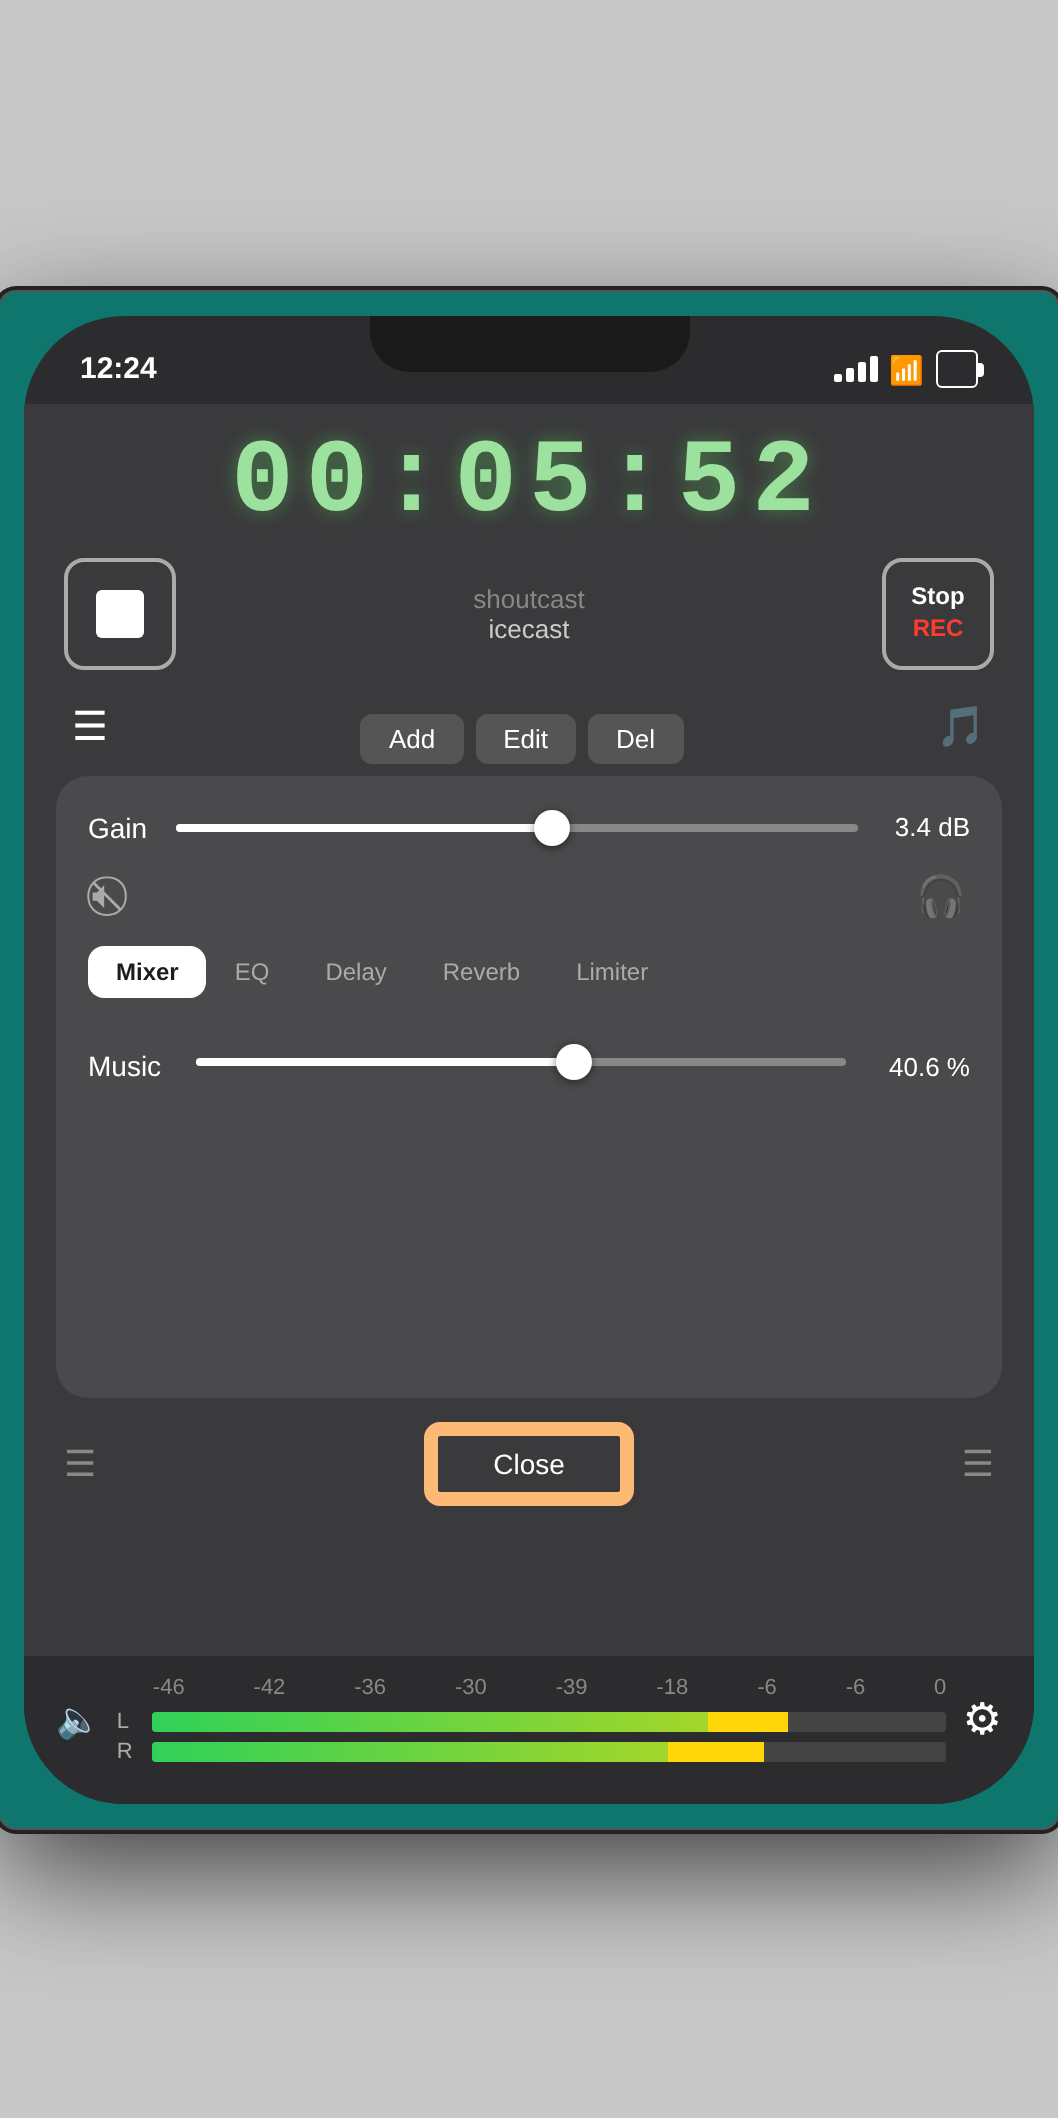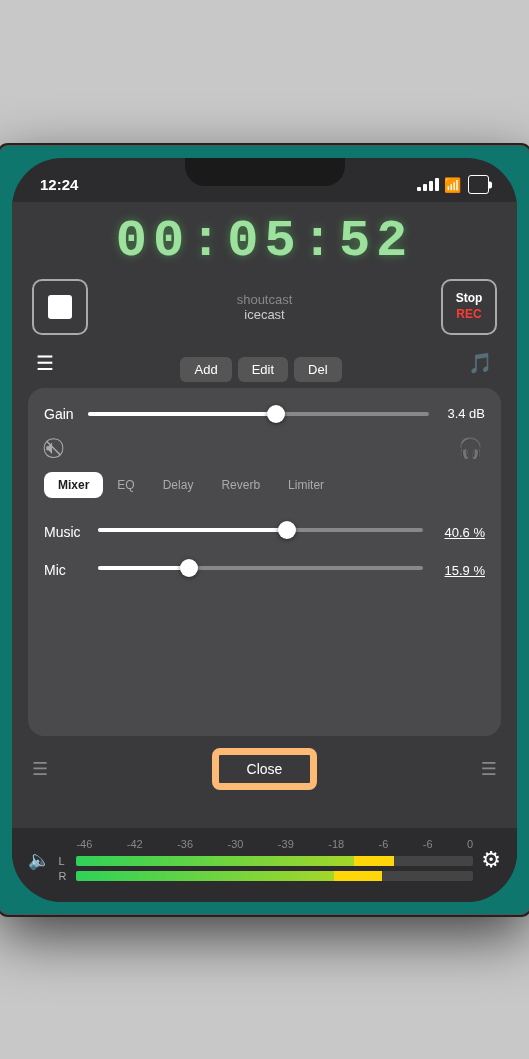--- a/index.html
+++ b/index.html
@@ -363,21 +363,20 @@
       color: white;
       font-size: 14px;
       min-width: 44px;
     }
 
     .mixer-value {
       color: white;
       font-size: 13px;
       min-width: 52px;
       text-align: right;
-      text-decoration: underline;
     }
 
     
     .panel-bottom {
       height: 120px;
     }
 
     
     .bottom-bar {
       background: #2c2c2e;
@@ -547,30 +546,20 @@
             <span class="mixer-label">Music</span>
             <div class="slider-container">
               <div class="slider-track">
                 <div class="slider-fill" style="width:58%"></div>
                 <div class="slider-thumb" style="left:calc(58% - 9px)"></div>
               </div>
             </div>
             <span class="mixer-value">40.6 %</span>
           </div>
 
-          <div class="mixer-row">
-            <span class="mixer-label">Mic</span>
-            <div class="slider-container">
-              <div class="slider-track">
-                <div class="slider-fill" style="width:28%"></div>
-                <div class="slider-thumb" style="left:calc(28% - 9px)"></div>
-              </div>
-            </div>
-            <span class="mixer-value">15.9 %</span>
-          </div>
         </div>
 
         <div class="panel-bottom"></div>
       </div>
 
       <div style="width:100%;display:flex;justify-content:space-between;align-items:center;padding:12px 20px 6px;">
         <span class="hamburger-icon">☰</span>
         <button class="close-btn">Close</button>
         <span class="hamburger-icon">☰</span>
       </div>

